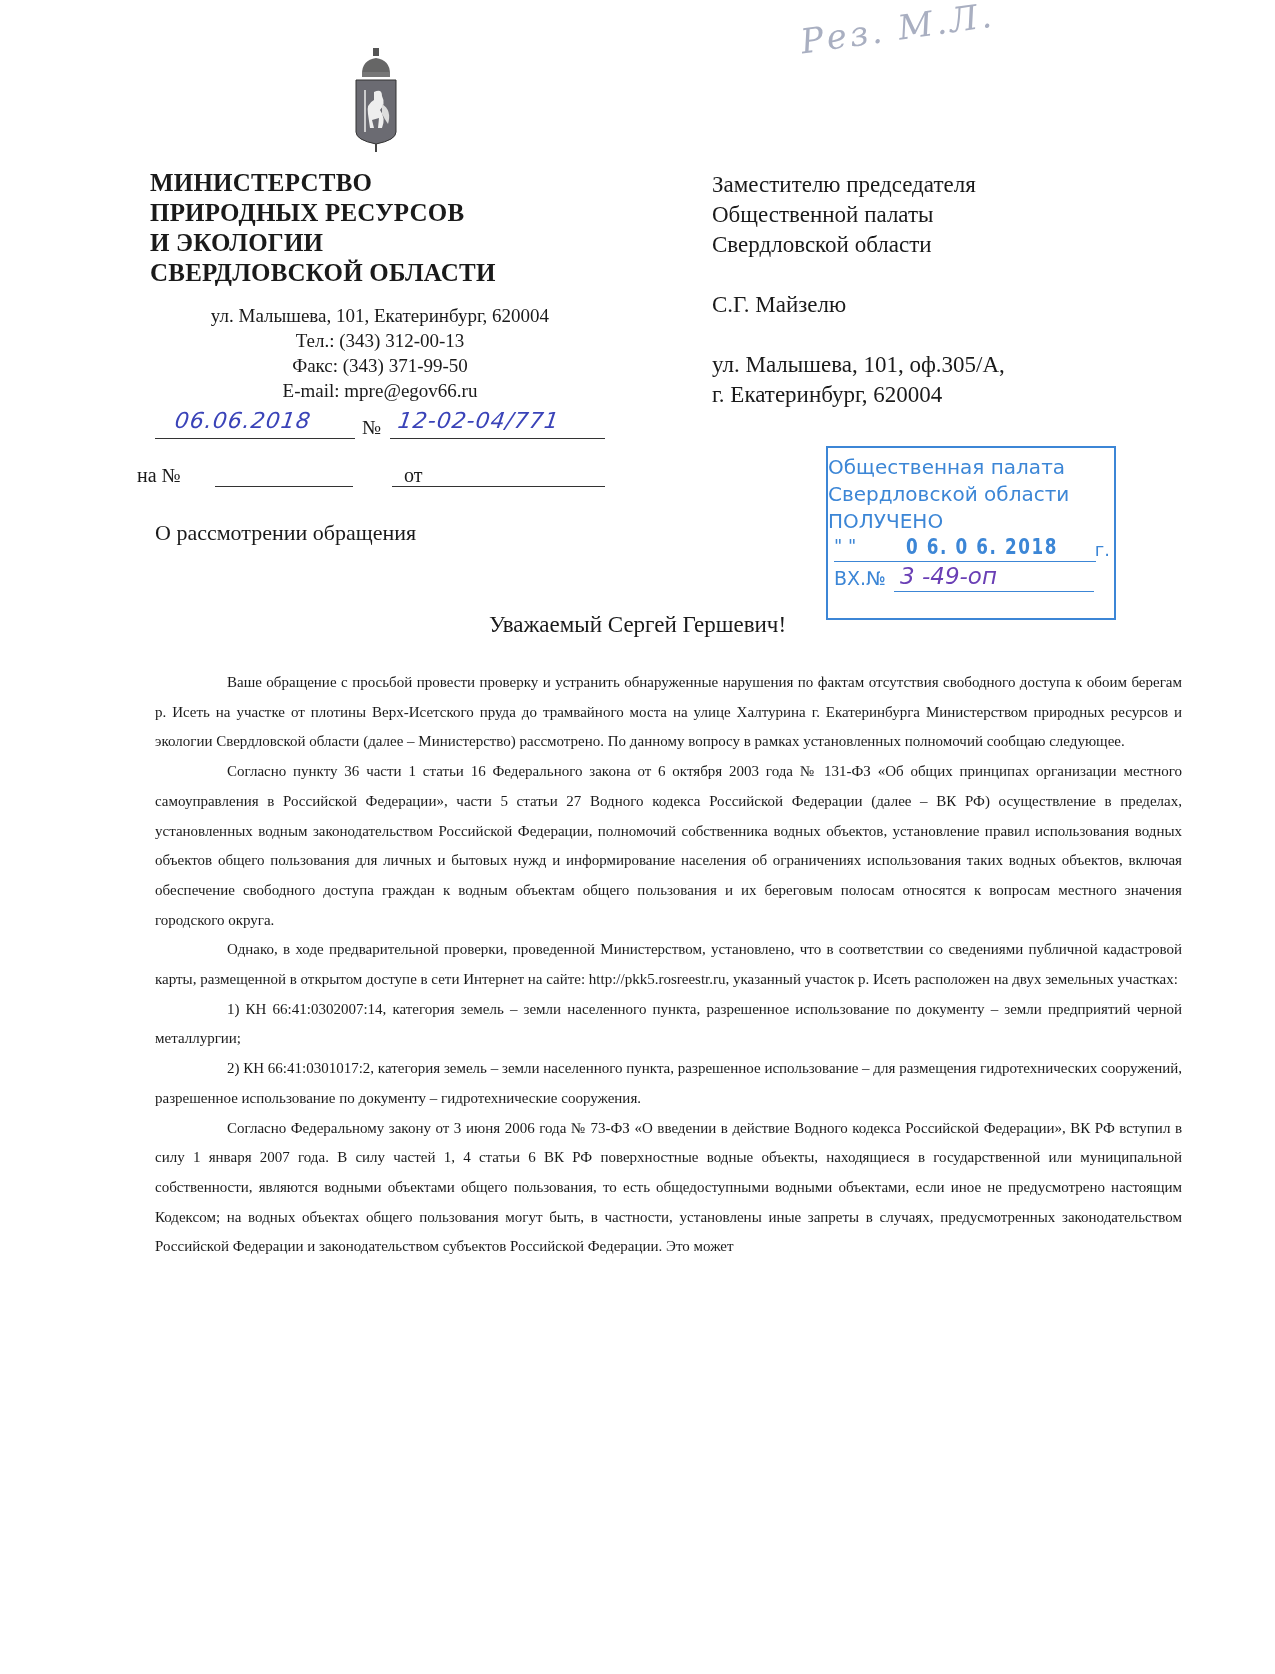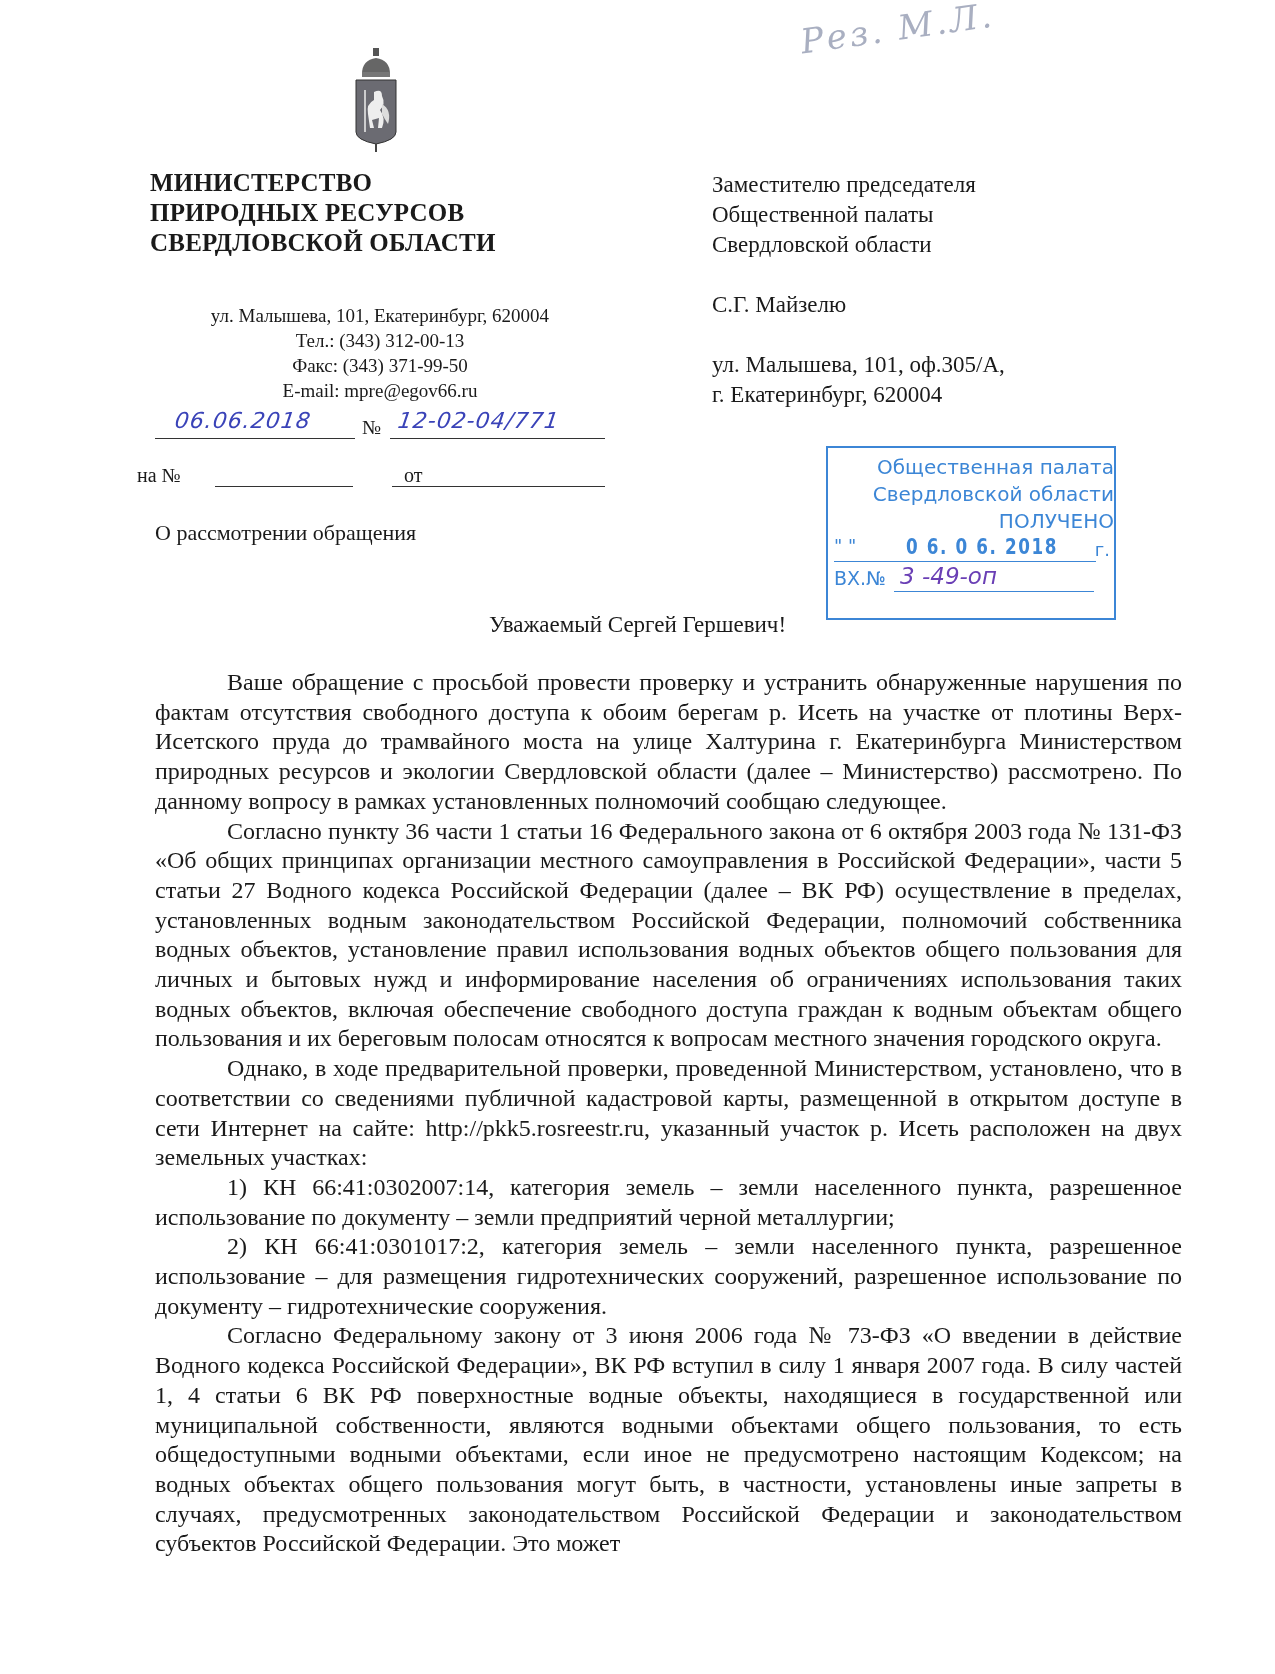--- a/index.html
+++ b/index.html
@@ -19,33 +19,33 @@
   .label { font-size: 20px; }
 
   
   .recipient { left: 712px; top: 170px; font-size: 23px; line-height: 30px; }
   .recipient .gap { height: 30px; }
 
   
   .stamp { left: 826px; top: 446px; width: 286px; height: 170px;
            border: 2px solid #3c86d6; color: #3c86d6;
            font-family: "DejaVu Sans", "Liberation Sans", sans-serif; }
-  .stamp .row { text-align: right; font-size: 20px; line-height: 27px; }
+  .stamp .row { text-align: left; font-size: 20px; line-height: 27px; }
   .stamp .date-row { position: relative; height: 30px; font-size: 18px; }
   .stamp .date-val { position: absolute; left: 78px; top: 0; font-weight: bold; font-size: 21px;
                      letter-spacing: 2px; transform: scaleX(0.8); transform-origin: left; }
   .stamp .inc-row { position: relative; height: 30px; font-size: 19px; padding-left: 20px; }
   .stamp .inc-hand { position: absolute; left: 72px; top: -2px; color: #6a3fb5;
                      font-style: italic; font-size: 23px; }
   .stamp .uline { position: absolute; border-bottom: 1.5px solid #3c86d6; }
 
   
   .subject { left: 155px; top: 520px; font-size: 22px; }
   .greeting { left: 0; width: 1275px; top: 612px; text-align: center; font-size: 23px; }
-  .body-text { left: 155px; top: 668px; width: 1027px; font-size: 24px; line-height: 29.7px;
+  .body-text { left: 155px; top: 668px; width: 1027px; font-size: 15px; line-height: 29.7px;
                text-align: justify; }
   .body-text p { margin: 0; text-indent: 72px; }
 
   .resolution { left: 800px; top: 8px; font-family: "DejaVu Serif", serif; font-style: italic;
                 color: #a9afc1; font-size: 34px; transform: rotate(-8deg); letter-spacing: 3px; }
 </style>
 </head>
 <body>
 
 <div class="abs resolution">Рез. М.Л.</div>
@@ -59,20 +59,21 @@
     <path d="M22 44 Q30 40 30 48 Q34 56 28 62 Q34 70 30 80 L26 80 L27 70 L20 72 L22 80 L18 80 L16 66 Q14 56 22 52 Z" fill="#eee"></path>
     <path d="M30 56 Q40 62 36 76 Q32 70 30 66 Z" fill="#ddd"></path>
     <line x1="13" y1="42" x2="13" y2="84" stroke="#eee" stroke-width="1.5"></line>
     <path d="M24 96 L24 104" stroke="#444" stroke-width="2"></path>
   </svg>
 </div>
 
 <div class="abs ministry">
   <div>МИНИСТЕРСТВО</div>
   <div>ПРИРОДНЫХ РЕСУРСОВ</div>
+  <div>И ЭКОЛОГИИ</div>
   <div>СВЕРДЛОВСКОЙ ОБЛАСТИ</div>
 </div>
 
 <div class="abs contacts">
   <div>ул. Малышева, 101, Екатеринбург, 620004</div>
   <div>Тел.: (343) 312-00-13</div>
   <div>Факс: (343) 371-99-50</div>
   <div>E-mail: mpre@egov66.ru</div>
 </div>
 

